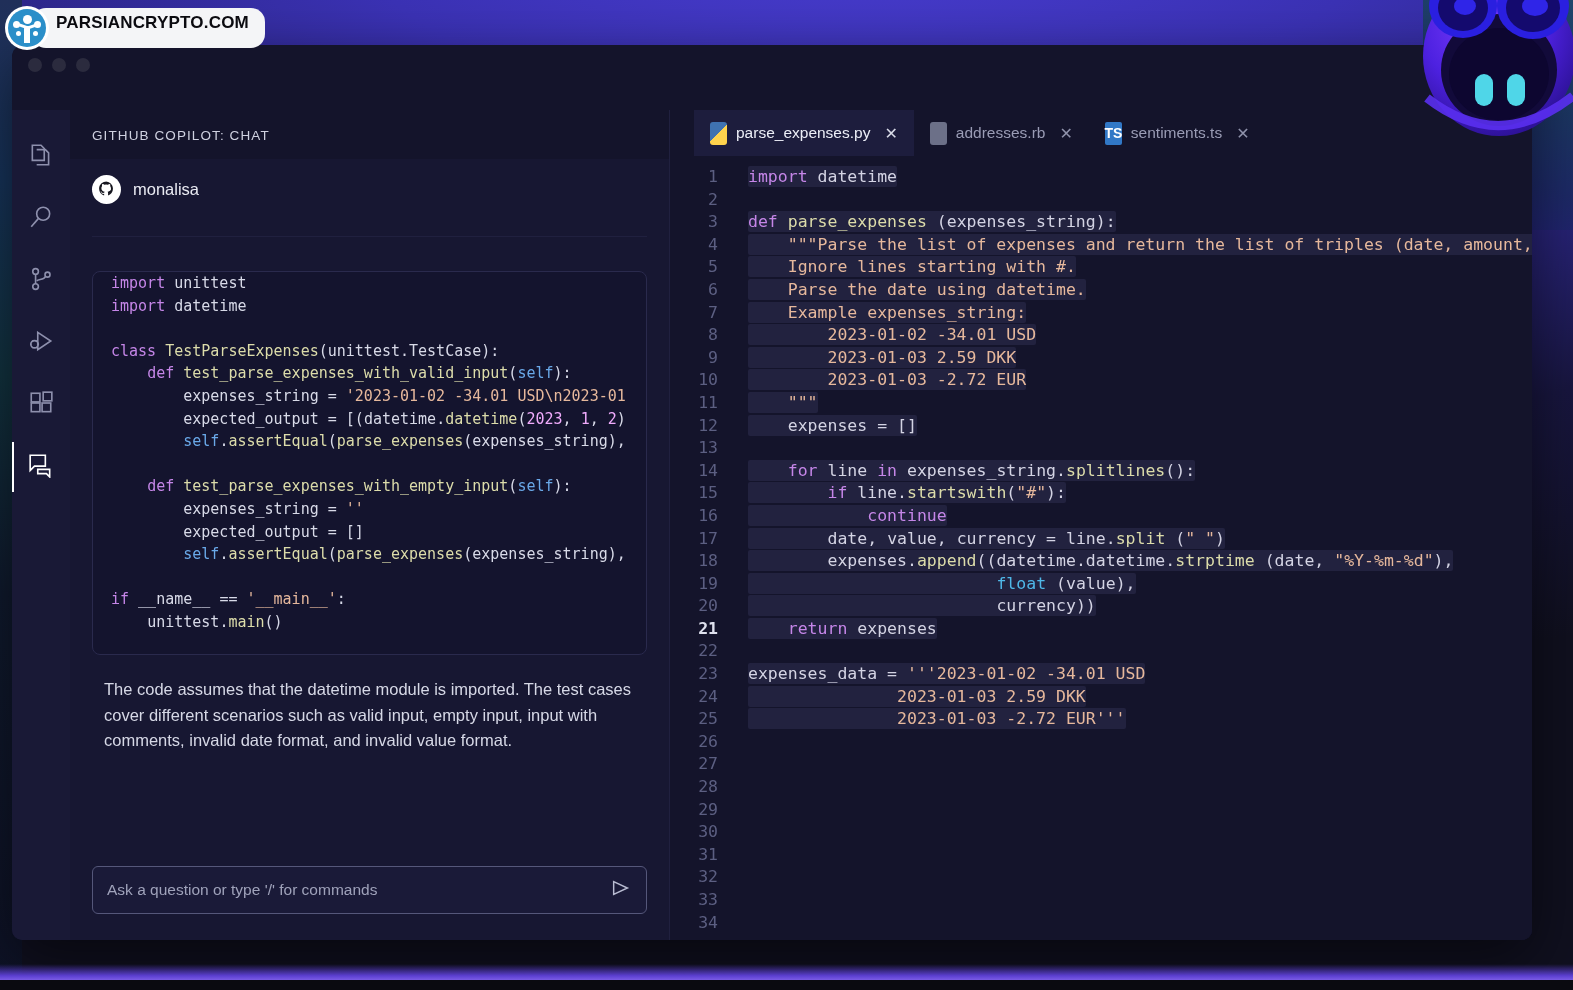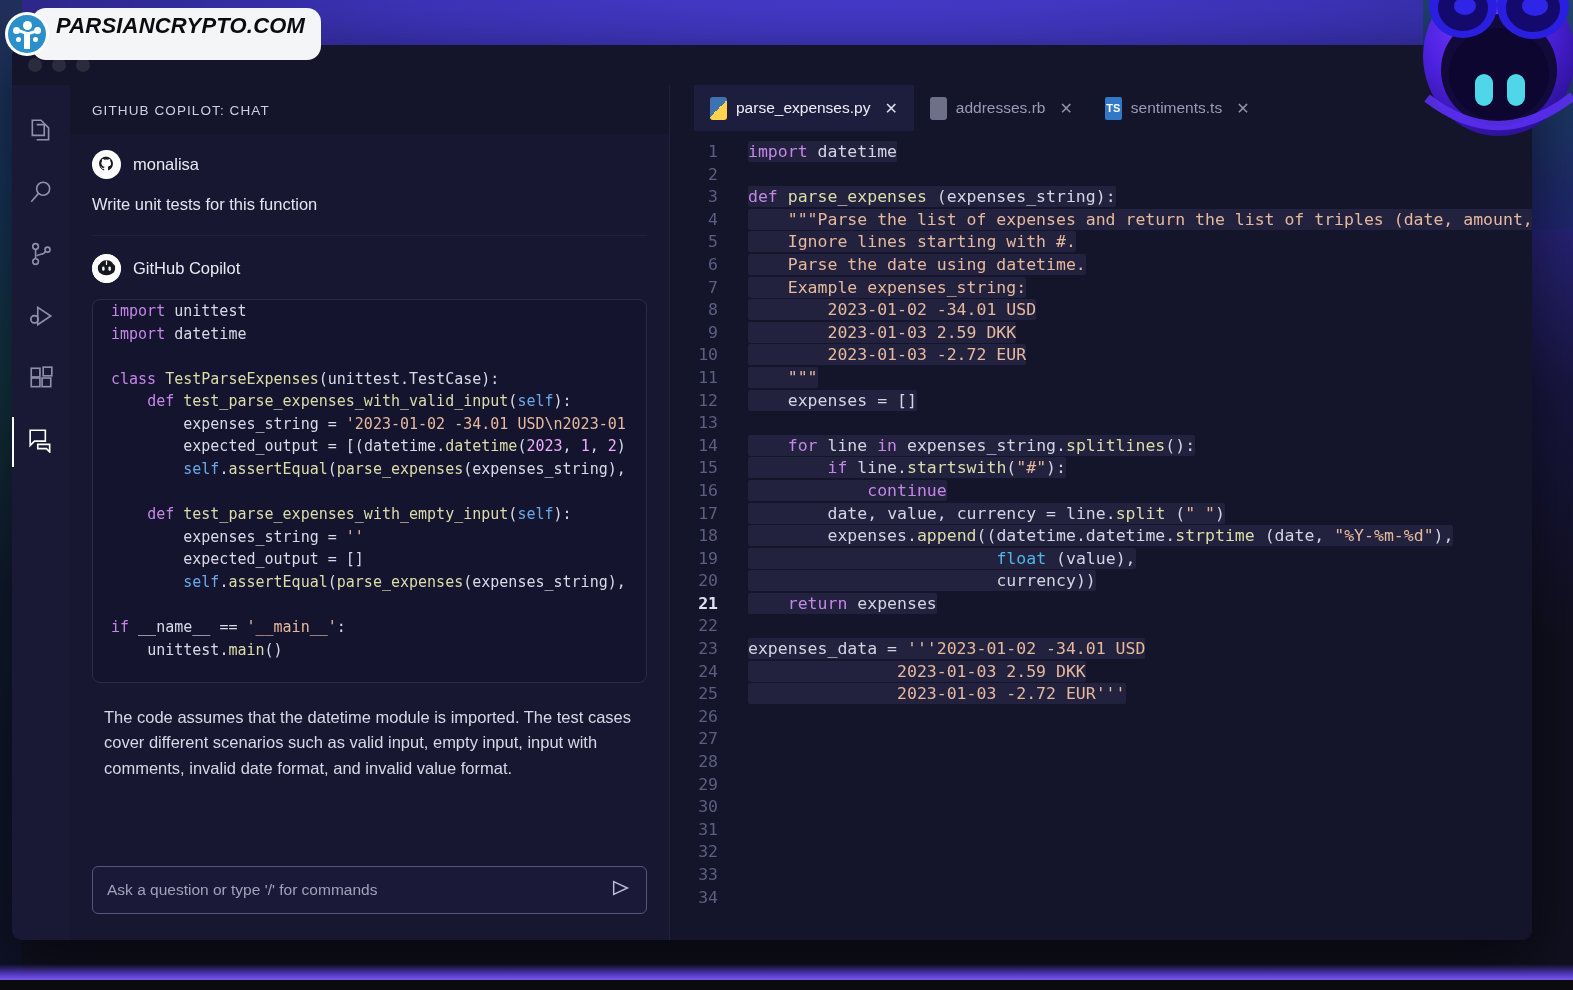--- a/index.html
+++ b/index.html
@@ -59,45 +59,44 @@
   #wm-logo .tree { position: absolute; }
   #wm-logo .t-stem { left: 16px; top: 17px; width: 6px; height: 17px; background: #fff; border-radius: 3px 3px 0 0; }
   #wm-logo .t-d1 { left: 15px; top: 6px; width: 9px; height: 9px; background:#fff; border-radius: 50%; }
   #wm-logo .t-d2 { left: 5px;  top: 12px; width: 7px; height: 7px; background:#fff; border-radius: 50%; }
   #wm-logo .t-d3 { left: 26px; top: 12px; width: 7px; height: 7px; background:#fff; border-radius: 50%; }
   #wm-logo .t-d4 { left: 8px;  top: 22px; width: 5px; height: 5px; background:#fff; border-radius: 50%; }
   #wm-logo .t-d5 { left: 25px; top: 22px; width: 5px; height: 5px; background:#fff; border-radius: 50%; }
   #wm-logo .t-b1 { left: 11px; top: 16px; width: 10px; height: 3px; background:#fff; transform: rotate(20deg); }
   #wm-logo .t-b2 { left: 19px; top: 16px; width: 10px; height: 3px; background:#fff; transform: rotate(-20deg); }
   #wm-text {
-    margin-left: -14px; padding: 5px 16px 21px 24px;
+    margin-left: -14px; padding: 5px 16px 15px 24px;
     background: #f4f5f7;
     border-radius: 14px;
     color: #0b0b10;
-    font-size: 22px; font-weight: bold; letter-spacing: .2px;
+    font-size: 17px; font-weight: bold; letter-spacing: .2px;
     font-family: "Liberation Sans", sans-serif;
     z-index: 2;
-    font-style: italic;
   }
 
   
   #mascot {
     position: absolute; right: -14px; top: -22px; width: 180px; height: 190px;
     z-index: 55; pointer-events: none;
   }
 
   
   #vswindow {
     position: absolute; left: 12px; top: 45px;
     width: 1520px; height: 895px;
     background: #14142b;
     border-radius: 12px 12px 10px 10px;
     overflow: hidden;
     box-shadow: 0 18px 60px rgba(0,0,0,.55);
-    display: flex; flex-direction: column;
+    display: flex; flex-direction: column; gap: 25px;
   }
 
   #titlebar {
     height: 40px; background: #14142b;
     display: flex; align-items: center; padding-left: 16px; gap: 10px;
     flex: 0 0 40px;
   }
   .tl-dot { width: 14px; height: 14px; border-radius: 50%; background: #2b2b3e; }
 
   #body-row { flex: 1; display: flex; min-height: 0; }
@@ -184,21 +183,21 @@
   #tabbar { height: 46px; display: flex; flex: 0 0 46px; background: #14142b; padding-left: 24px; }
   .tab {
     display: flex; align-items: center; gap: 9px;
     padding: 0 16px; height: 46px; cursor: pointer;
     color: #9a9cb5; font-size: 15.5px;
     background: transparent;
   }
   .tab.active { background: #1d1d3d; color: #eceef7; }
   .tab .tclose { color: #8f92ab; font-size: 16px; margin-left: 5px; }
   .tab.active .tclose { color: #d9dbe8; }
-  .ficon { width: 17px; height: 23px; flex: 0 0 17px; display:flex; align-items:center; justify-content:center; font-size: 11px; }
+  .ficon { width: 17px; height: 23px; flex: 0 0 17px; display:flex; align-items:center; justify-content:center; font-size: 14px; }
   .ficon.py { background: linear-gradient(135deg,#3f72b0 50%, #ffd34d 50%); border-radius: 3px; }
   .ficon.rb { background: #8a8fa8; border-radius: 3px; opacity:.75; }
   .ficon.ts { background: #3178c6; border-radius: 2px; color: #fff; font-weight: bold; font-family:"Liberation Sans",sans-serif; }
 
   #codearea {
     flex: 1; display: flex; overflow: hidden;
     font-family: "DejaVu Sans Mono", monospace;
     font-size: 16.5px; line-height: 22.6px;
     padding-top: 10px; background: #14142b;
     min-height: 0;
@@ -338,36 +337,23 @@
               <span class="avatar">
                 <svg width="26" height="26" viewBox="0 0 24 24">
                   <circle cx="12" cy="12" r="12" fill="#ffffff"></circle>
                   <path d="M12 4.2c-4.3 0-7.3 2.9-7.3 6.6 0 3 1.9 5.4 4.6 6.3.1-.5.1-1.1.1-1.6-1.9.4-2.4-.8-2.4-.8-.3-.8-.8-1-.8-1-.7-.4 0-.4 0-.4.7 0 1.1.7 1.1.7.6 1 1.7.7 2.1.6 0-.5.3-.8.5-1-1.5-.2-3.1-.8-3.1-3.4 0-.7.3-1.3.7-1.8-.1-.2-.3-.9.1-1.9 0 0 .6-.2 1.9.7a6.7 6.7 0 013.4 0c1.3-.9 1.9-.7 1.9-.7.4 1 .2 1.7.1 1.9.4.5.7 1.1.7 1.8 0 2.6-1.6 3.2-3.1 3.4.3.2.5.7.5 1.4 0 1 0 1.8-.1 2.1 2.7-.9 4.6-3.3 4.6-6.3 0-3.7-3-6.6-7.3-6.6z" fill="#17171f"></path>
                   <ellipse cx="9.5" cy="11" rx="1.1" ry="1.4" fill="#ffffff"></ellipse>
                   <ellipse cx="14.5" cy="11" rx="1.1" ry="1.4" fill="#ffffff"></ellipse>
                 </svg>
               </span>
               <span class="msg-name">monalisa</span>
             </div>
-            <div class="msg-text">Write unit tests for this function</div>
           </div>
 
           <div class="msg-bot">
-            <div class="msg-head">
-              <span class="avatar">
-                <svg width="29" height="29" viewBox="0 0 24 24">
-                  <circle cx="12" cy="12" r="12" fill="#ffffff"></circle>
-                  <path d="M12 5.2c-3.2 0-5 1.7-5.6 3.3-.9.3-1.5 1-1.5 2.2v1.6c0 3.1 3 5.3 7.1 5.3s7.1-2.2 7.1-5.3v-1.6c0-1.2-.6-1.9-1.5-2.2C17 6.9 15.2 5.2 12 5.2z" fill="#17171f"></path>
-                  <rect x="8.4" y="10.4" width="2" height="3.4" rx="1" fill="#ffffff"></rect>
-                  <rect x="13.6" y="10.4" width="2" height="3.4" rx="1" fill="#ffffff"></rect>
-                  <path d="M12 5.6v3.4" stroke="#ffffff" stroke-width="1"></path>
-                </svg>
-              </span>
-              <span class="msg-name">GitHub Copilot</span>
-            </div>
 
             <div id="codeblock"><div><span class="ck">import</span><span class="cpl"> </span><span class="cpl">unittest</span></div><div><span class="ck">import</span><span class="cpl"> </span><span class="cpl">datetime</span></div><div>&nbsp;</div><div><span class="ck">class</span><span class="cpl"> </span><span class="cfn">TestParseExpenses</span><span class="cpl">(</span><span class="cpl">unittest</span><span class="cpl">.</span><span class="cpl">TestCase</span><span class="cpl">)</span><span class="cpl">:</span></div><div><span class="cpl"> </span><span class="cpl"> </span><span class="cpl"> </span><span class="cpl"> </span><span class="ck">def</span><span class="cpl"> </span><span class="cfn">test_parse_expenses_with_valid_input</span><span class="cpl">(</span><span class="cbl">self</span><span class="cpl">)</span><span class="cpl">:</span></div><div><span class="cpl"> </span><span class="cpl"> </span><span class="cpl"> </span><span class="cpl"> </span><span class="cpl"> </span><span class="cpl"> </span><span class="cpl"> </span><span class="cpl"> </span><span class="cpl">expenses_string</span><span class="cpl"> </span><span class="cpl">=</span><span class="cpl"> </span><span class="cst">'2023-01-02 -34.01 USD\n2023-01</span></div><div><span class="cpl"> </span><span class="cpl"> </span><span class="cpl"> </span><span class="cpl"> </span><span class="cpl"> </span><span class="cpl"> </span><span class="cpl"> </span><span class="cpl"> </span><span class="cpl">expected_output</span><span class="cpl"> </span><span class="cpl">=</span><span class="cpl"> </span><span class="cpl">[</span><span class="cpl">(</span><span class="cpl">datetime</span><span class="cpl">.</span><span class="cfn">datetime</span><span class="cpl">(</span><span class="cnu">2023</span><span class="cpl">,</span><span class="cpl"> </span><span class="cnu">1</span><span class="cpl">,</span><span class="cpl"> </span><span class="cnu">2</span><span class="cpl">)</span></div><div><span class="cpl"> </span><span class="cpl"> </span><span class="cpl"> </span><span class="cpl"> </span><span class="cpl"> </span><span class="cpl"> </span><span class="cpl"> </span><span class="cpl"> </span><span class="cbl">self</span><span class="cpl">.</span><span class="cfn">assertEqual</span><span class="cpl">(</span><span class="cfn">parse_expenses</span><span class="cpl">(</span><span class="cpl">expenses_string</span><span class="cpl">)</span><span class="cpl">,</span></div><div>&nbsp;</div><div><span class="cpl"> </span><span class="cpl"> </span><span class="cpl"> </span><span class="cpl"> </span><span class="ck">def</span><span class="cpl"> </span><span class="cfn">test_parse_expenses_with_empty_input</span><span class="cpl">(</span><span class="cbl">self</span><span class="cpl">)</span><span class="cpl">:</span></div><div><span class="cpl"> </span><span class="cpl"> </span><span class="cpl"> </span><span class="cpl"> </span><span class="cpl"> </span><span class="cpl"> </span><span class="cpl"> </span><span class="cpl"> </span><span class="cpl">expenses_string</span><span class="cpl"> </span><span class="cpl">=</span><span class="cpl"> </span><span class="cst">''</span></div><div><span class="cpl"> </span><span class="cpl"> </span><span class="cpl"> </span><span class="cpl"> </span><span class="cpl"> </span><span class="cpl"> </span><span class="cpl"> </span><span class="cpl"> </span><span class="cpl">expected_output</span><span class="cpl"> </span><span class="cpl">=</span><span class="cpl"> </span><span class="cpl">[</span><span class="cpl">]</span></div><div><span class="cpl"> </span><span class="cpl"> </span><span class="cpl"> </span><span class="cpl"> </span><span class="cpl"> </span><span class="cpl"> </span><span class="cpl"> </span><span class="cpl"> </span><span class="cbl">self</span><span class="cpl">.</span><span class="cfn">assertEqual</span><span class="cpl">(</span><span class="cfn">parse_expenses</span><span class="cpl">(</span><span class="cpl">expenses_string</span><span class="cpl">)</span><span class="cpl">,</span></div><div>&nbsp;</div><div><span class="ck">if</span><span class="cpl"> </span><span class="cpl">__name__</span><span class="cpl"> </span><span class="cpl">=</span><span class="cpl">=</span><span class="cpl"> </span><span class="cst">'__main__'</span><span class="cpl">:</span></div><div><span class="cpl"> </span><span class="cpl"> </span><span class="cpl"> </span><span class="cpl"> </span><span class="cpl">unittest</span><span class="cpl">.</span><span class="cfn">main</span><span class="cpl">(</span><span class="cpl">)</span></div></div>
 
             <div id="explain">The code assumes that the datetime module is imported. The test cases cover different scenarios such as valid input, empty input, input with comments, invalid date format, and invalid value format.</div>
           </div>
 
         </div>
 
         <div id="chat-input-wrap">
           <div id="chat-input">

